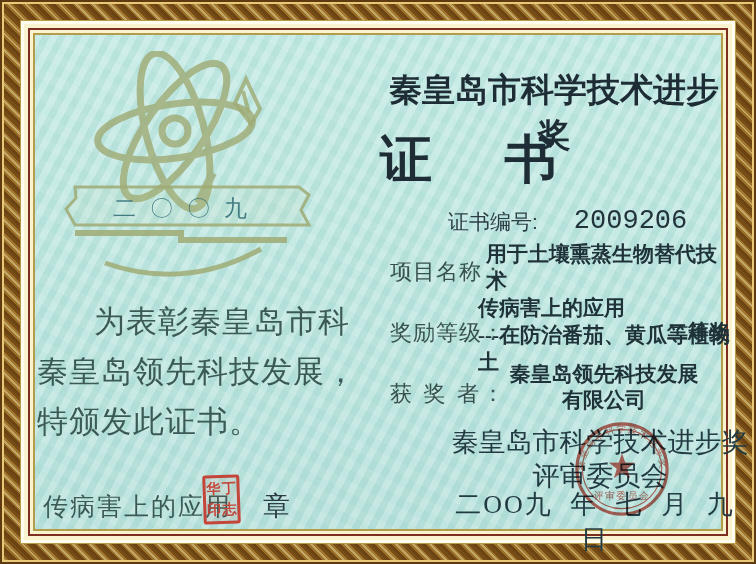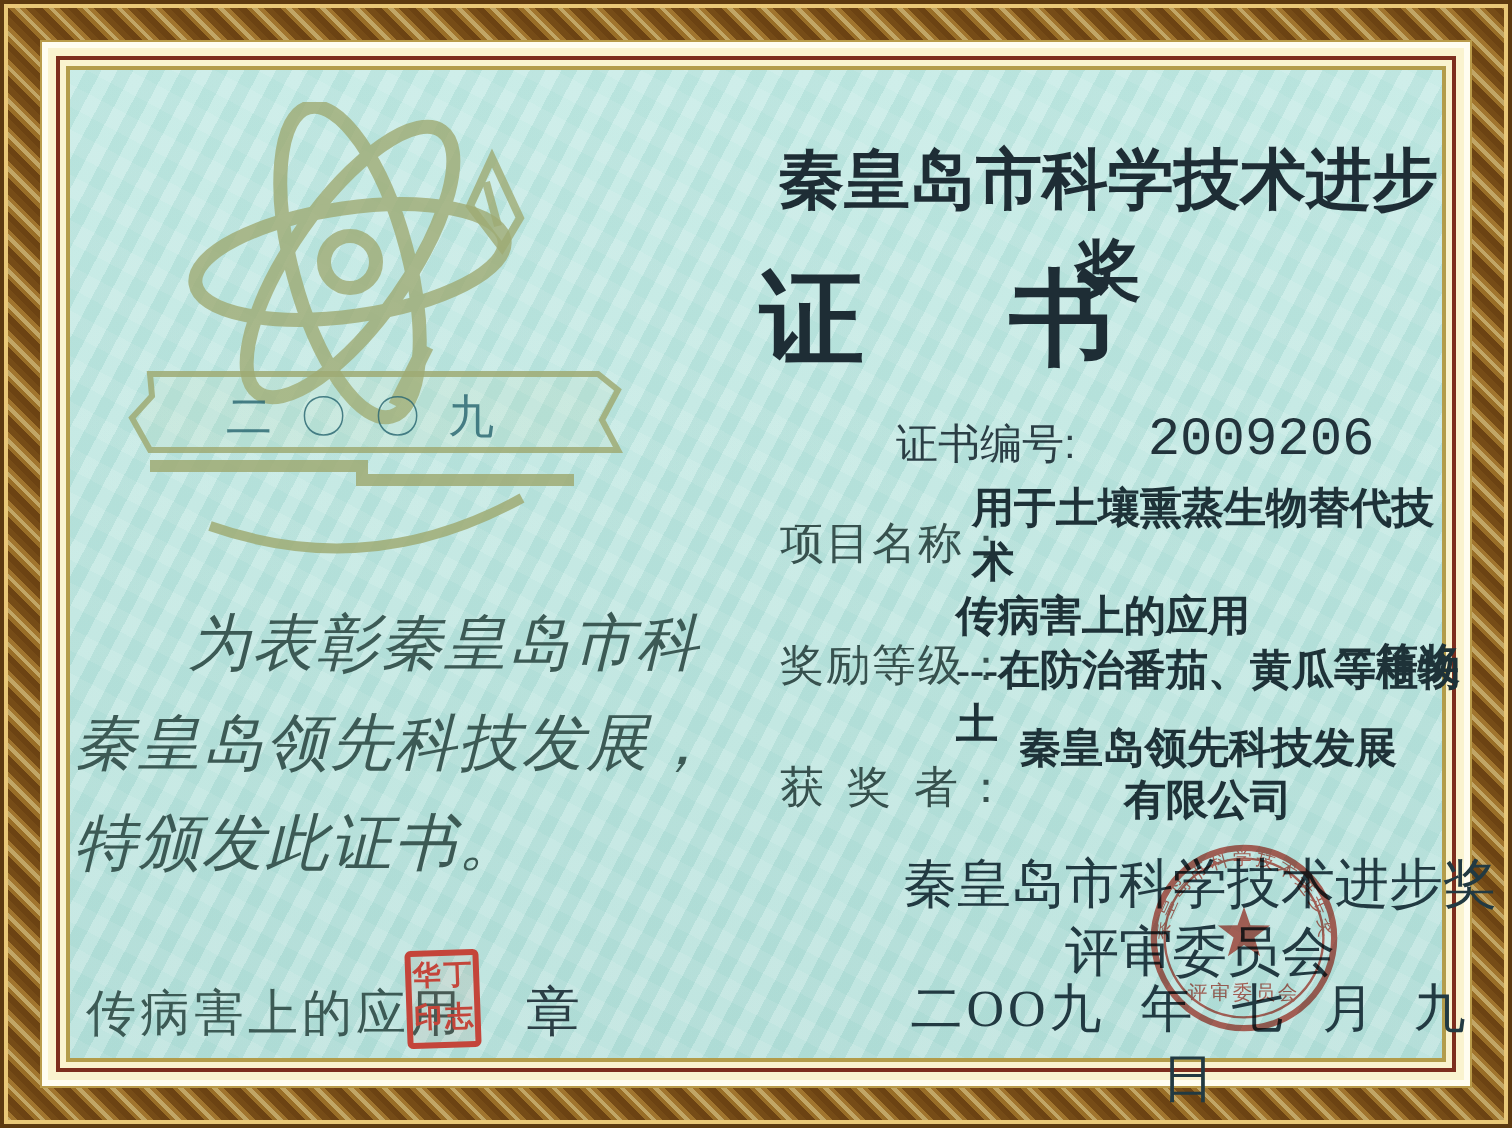--- a/index.html
+++ b/index.html
@@ -38,21 +38,21 @@
       linear-gradient(#c0e9e3,#b4e0da);
     color:#22333b;
   }
   .abs { position:absolute; }
   .hei  { font-family:"Liberation Sans", sans-serif; font-weight:bold; }
   .kai  { font-family:"Liberation Serif", serif; }
 
   
   .logo-box   { left:28px; top:16px; width:302px; height:232px; }
   .dedication { left:2px; top:262px; width:336px; font-size:31px; line-height:50px;
-                color:#3c5a55; letter-spacing:1px;font-style:italic; }
+                color:#3c5a55; letter-spacing:1px; }
   .dedication .ln1 { padding-left:57px; }
   .sig-label  { left:8px;  top:455px; font-size:25px; color:#3c5a55; letter-spacing:2px; }
   .sig-suffix { left:228px; top:453px; font-size:27px; color:#2b3e45; }
   .name-seal  {
      left:168px; top:440px; width:37px; height:49px; box-sizing:border-box;
      border:3px solid #c4453a; border-radius:3px; transform:rotate(-2deg);
      display:grid; grid-template-columns:1fr 1fr; grid-template-rows:1fr 1fr;
      color:#c4453a; font-weight:bold; font-size:14px; line-height:1;
      background:rgba(220,80,60,.07);
   }

